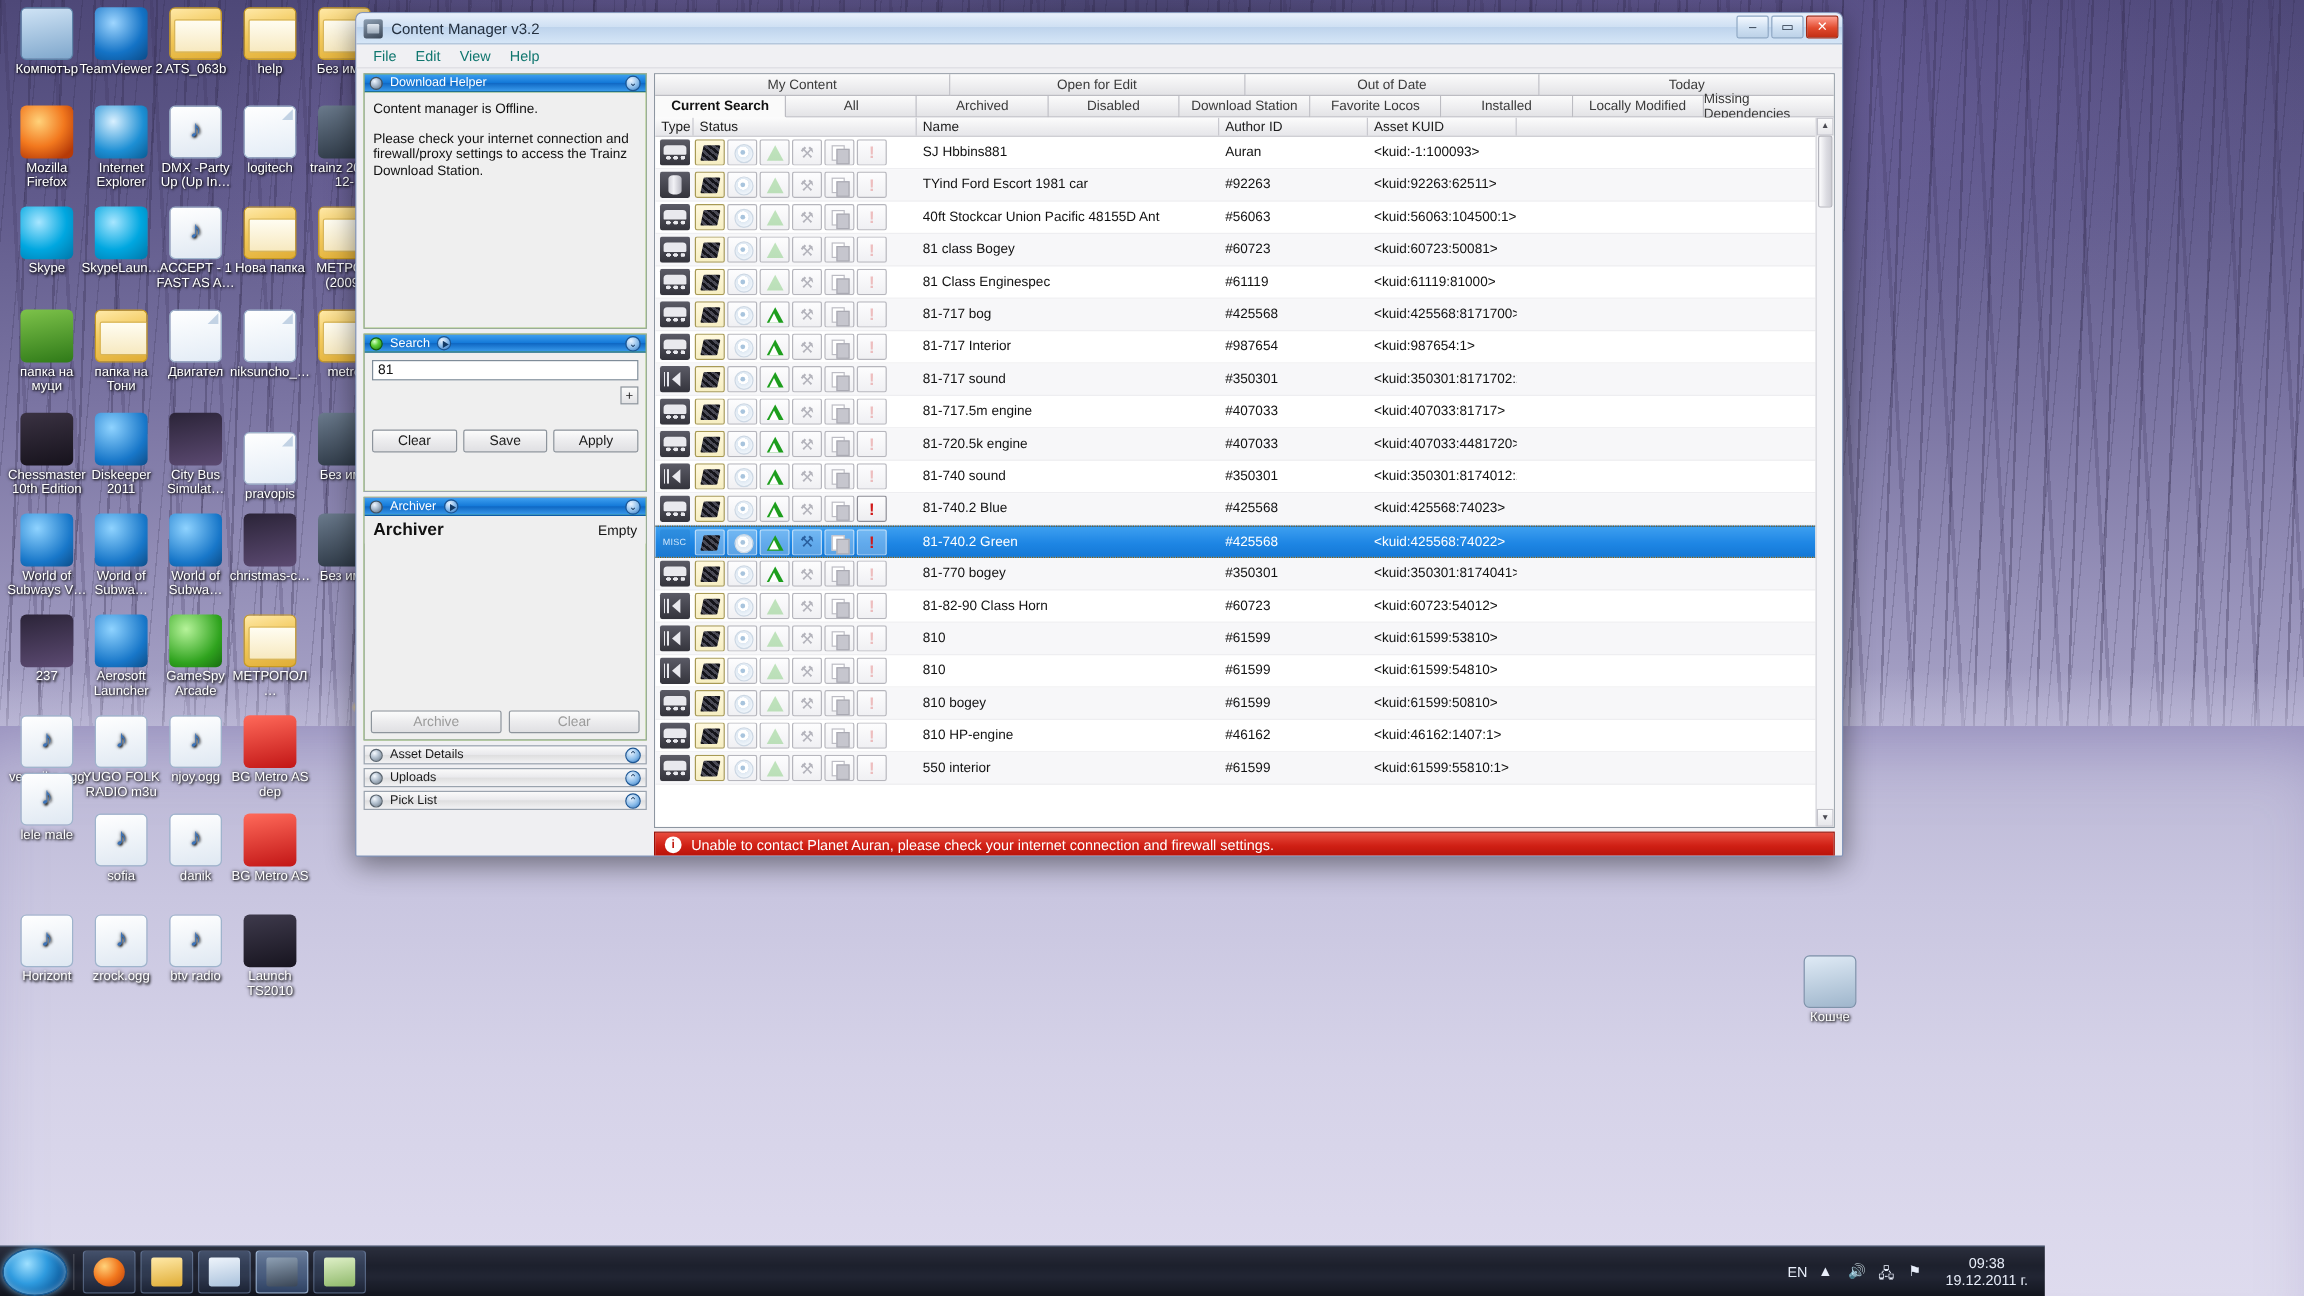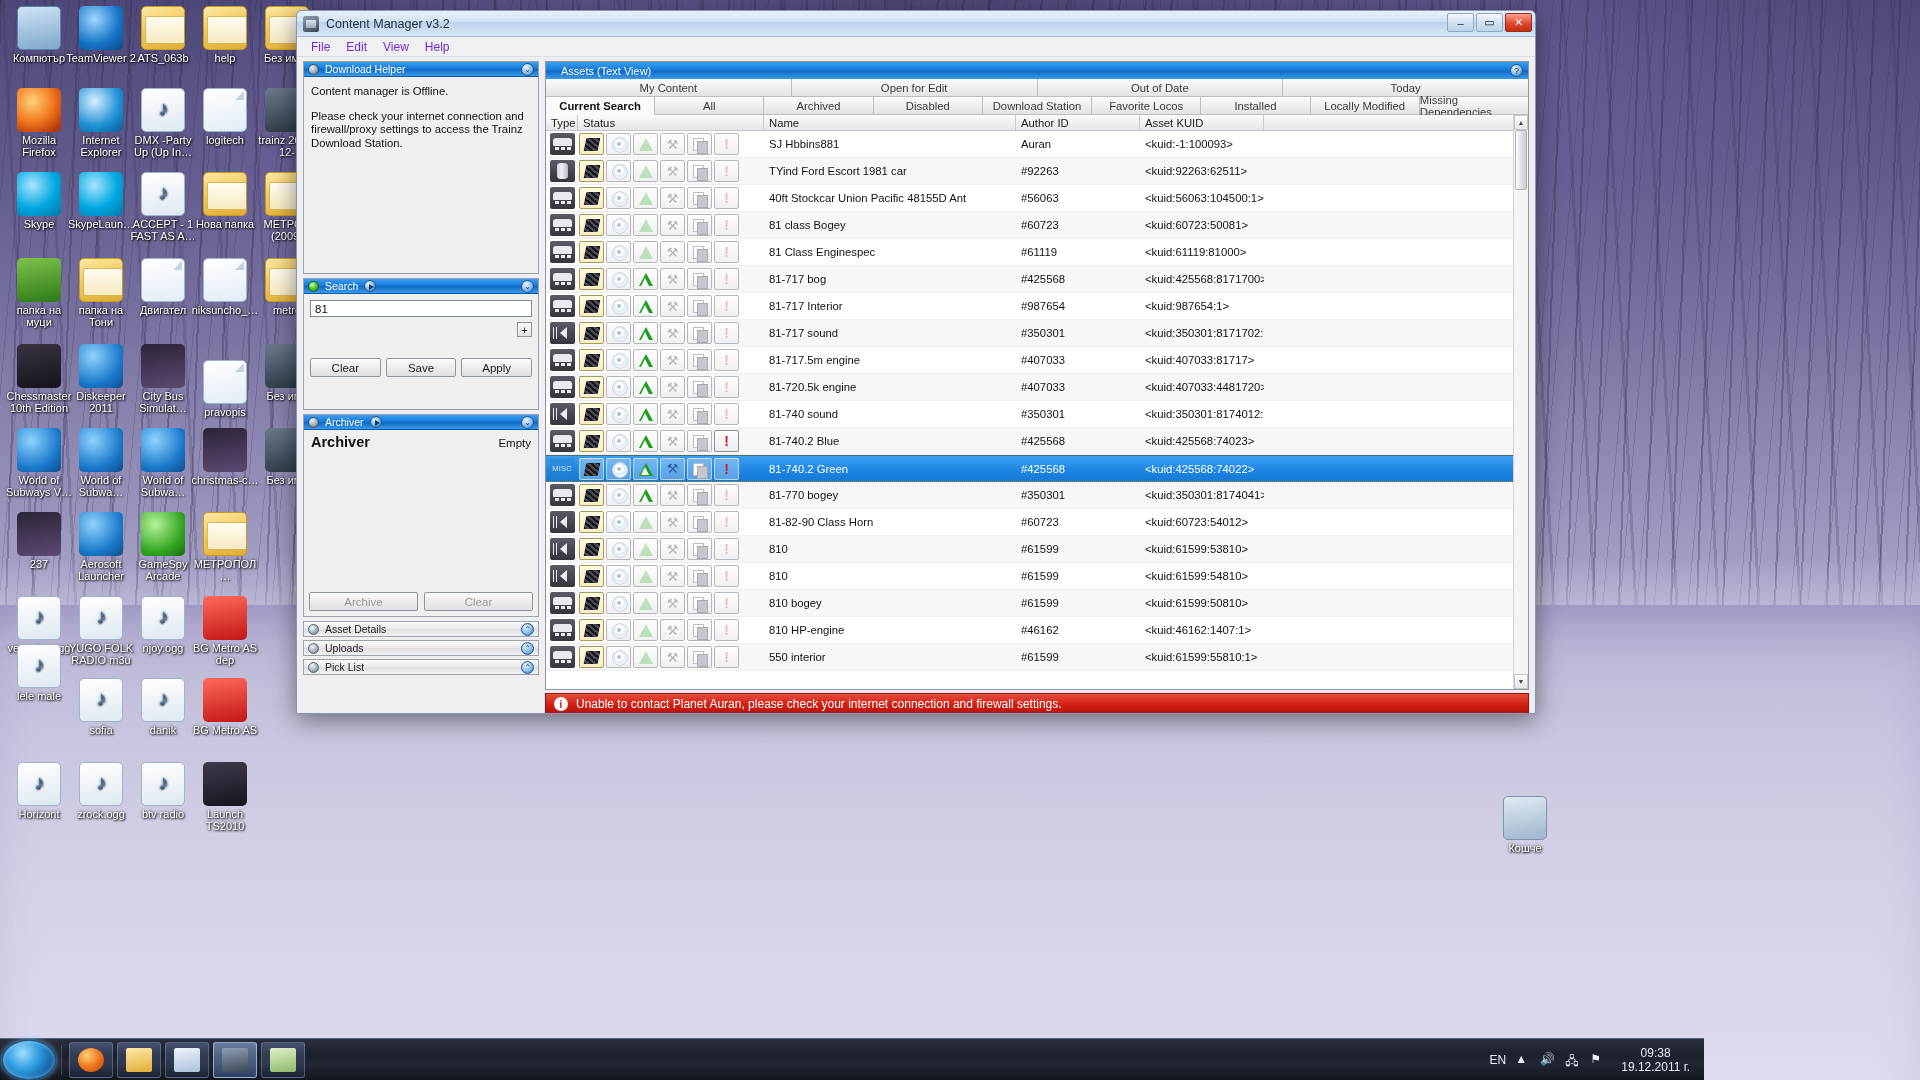--- a/index.html
+++ b/index.html
@@ -144,21 +144,21 @@
     width:27px;height:19px;border:1px solid #8fa8c4;border-radius:2px;
     background:linear-gradient(180deg,#f4f9ff,#cfe0f2 55%,#bdd2e8);
     display:flex;align-items:center;justify-content:center;
     font-size:11px;color:#1d2b3c;cursor:pointer;
   }
   .wbtn.close { background:linear-gradient(180deg,#ff9f90,#e14a2e 55%,#c22f15); color:#fff; border-color:#a32a14; }
   #menubar {
     height:20px; display:flex; align-items:center; gap:0px;
     background:#f0f0f3; border-bottom:1px solid #dcdce2; padding-left:6px;
   }
-  #menubar .mi { font-size:12px; color:#6d28d9; padding:2px 8px; cursor:pointer; }
+  #menubar .mi { font-size:12px; color:#0f766e; padding:2px 8px; cursor:pointer; }
 
   #wbody { display:flex; height:calc(704px - 26px - 20px); }
   #leftcol { width:244px; padding:4px 2px 0 6px; display:flex; flex-direction:column; }
   #rightcol { flex:1; padding:4px 6px 0 4px; display:flex; flex-direction:column; }
 
   
   .panel { border:1px solid #9aa3ae; background:#84cc16; margin-bottom:4px; display:flex; flex-direction:column; }
   .phead {
     height:15px; display:flex; align-items:center; gap:6px; padding:0 4px;
     background: linear-gradient(180deg,#3d9ff0 0%, #1479d8 48%, #0f68c4 52%, #3a9bec 100%);
@@ -655,26 +655,20 @@
         <span class="orb"></span>
         <span>Pick List</span>
         <span class="spacer"></span>
         <span class="chev">⌃</span>
       </div>
     </div>
 
     <div id="rightcol">
       <div id="assets-panel">
 
-        <div id="assets-head">
-          <span class="title">Assets (Text View)</span>
-          <span class="playbtn"></span>
-          <span class="spacer"></span>
-          <span class="qmark">?</span>
-        </div>
 
         <div class="tabrow row1" id="tabs-row1">
             <div class="tab">My Content</div>
             <div class="tab">Open for Edit</div>
             <div class="tab">Out of Date</div>
             <div class="tab">Today</div>
           </div>
         <div class="tabrow row2" id="tabs-row2">
             <div class="tab sel">Current Search</div>
             <div class="tab">All</div>

